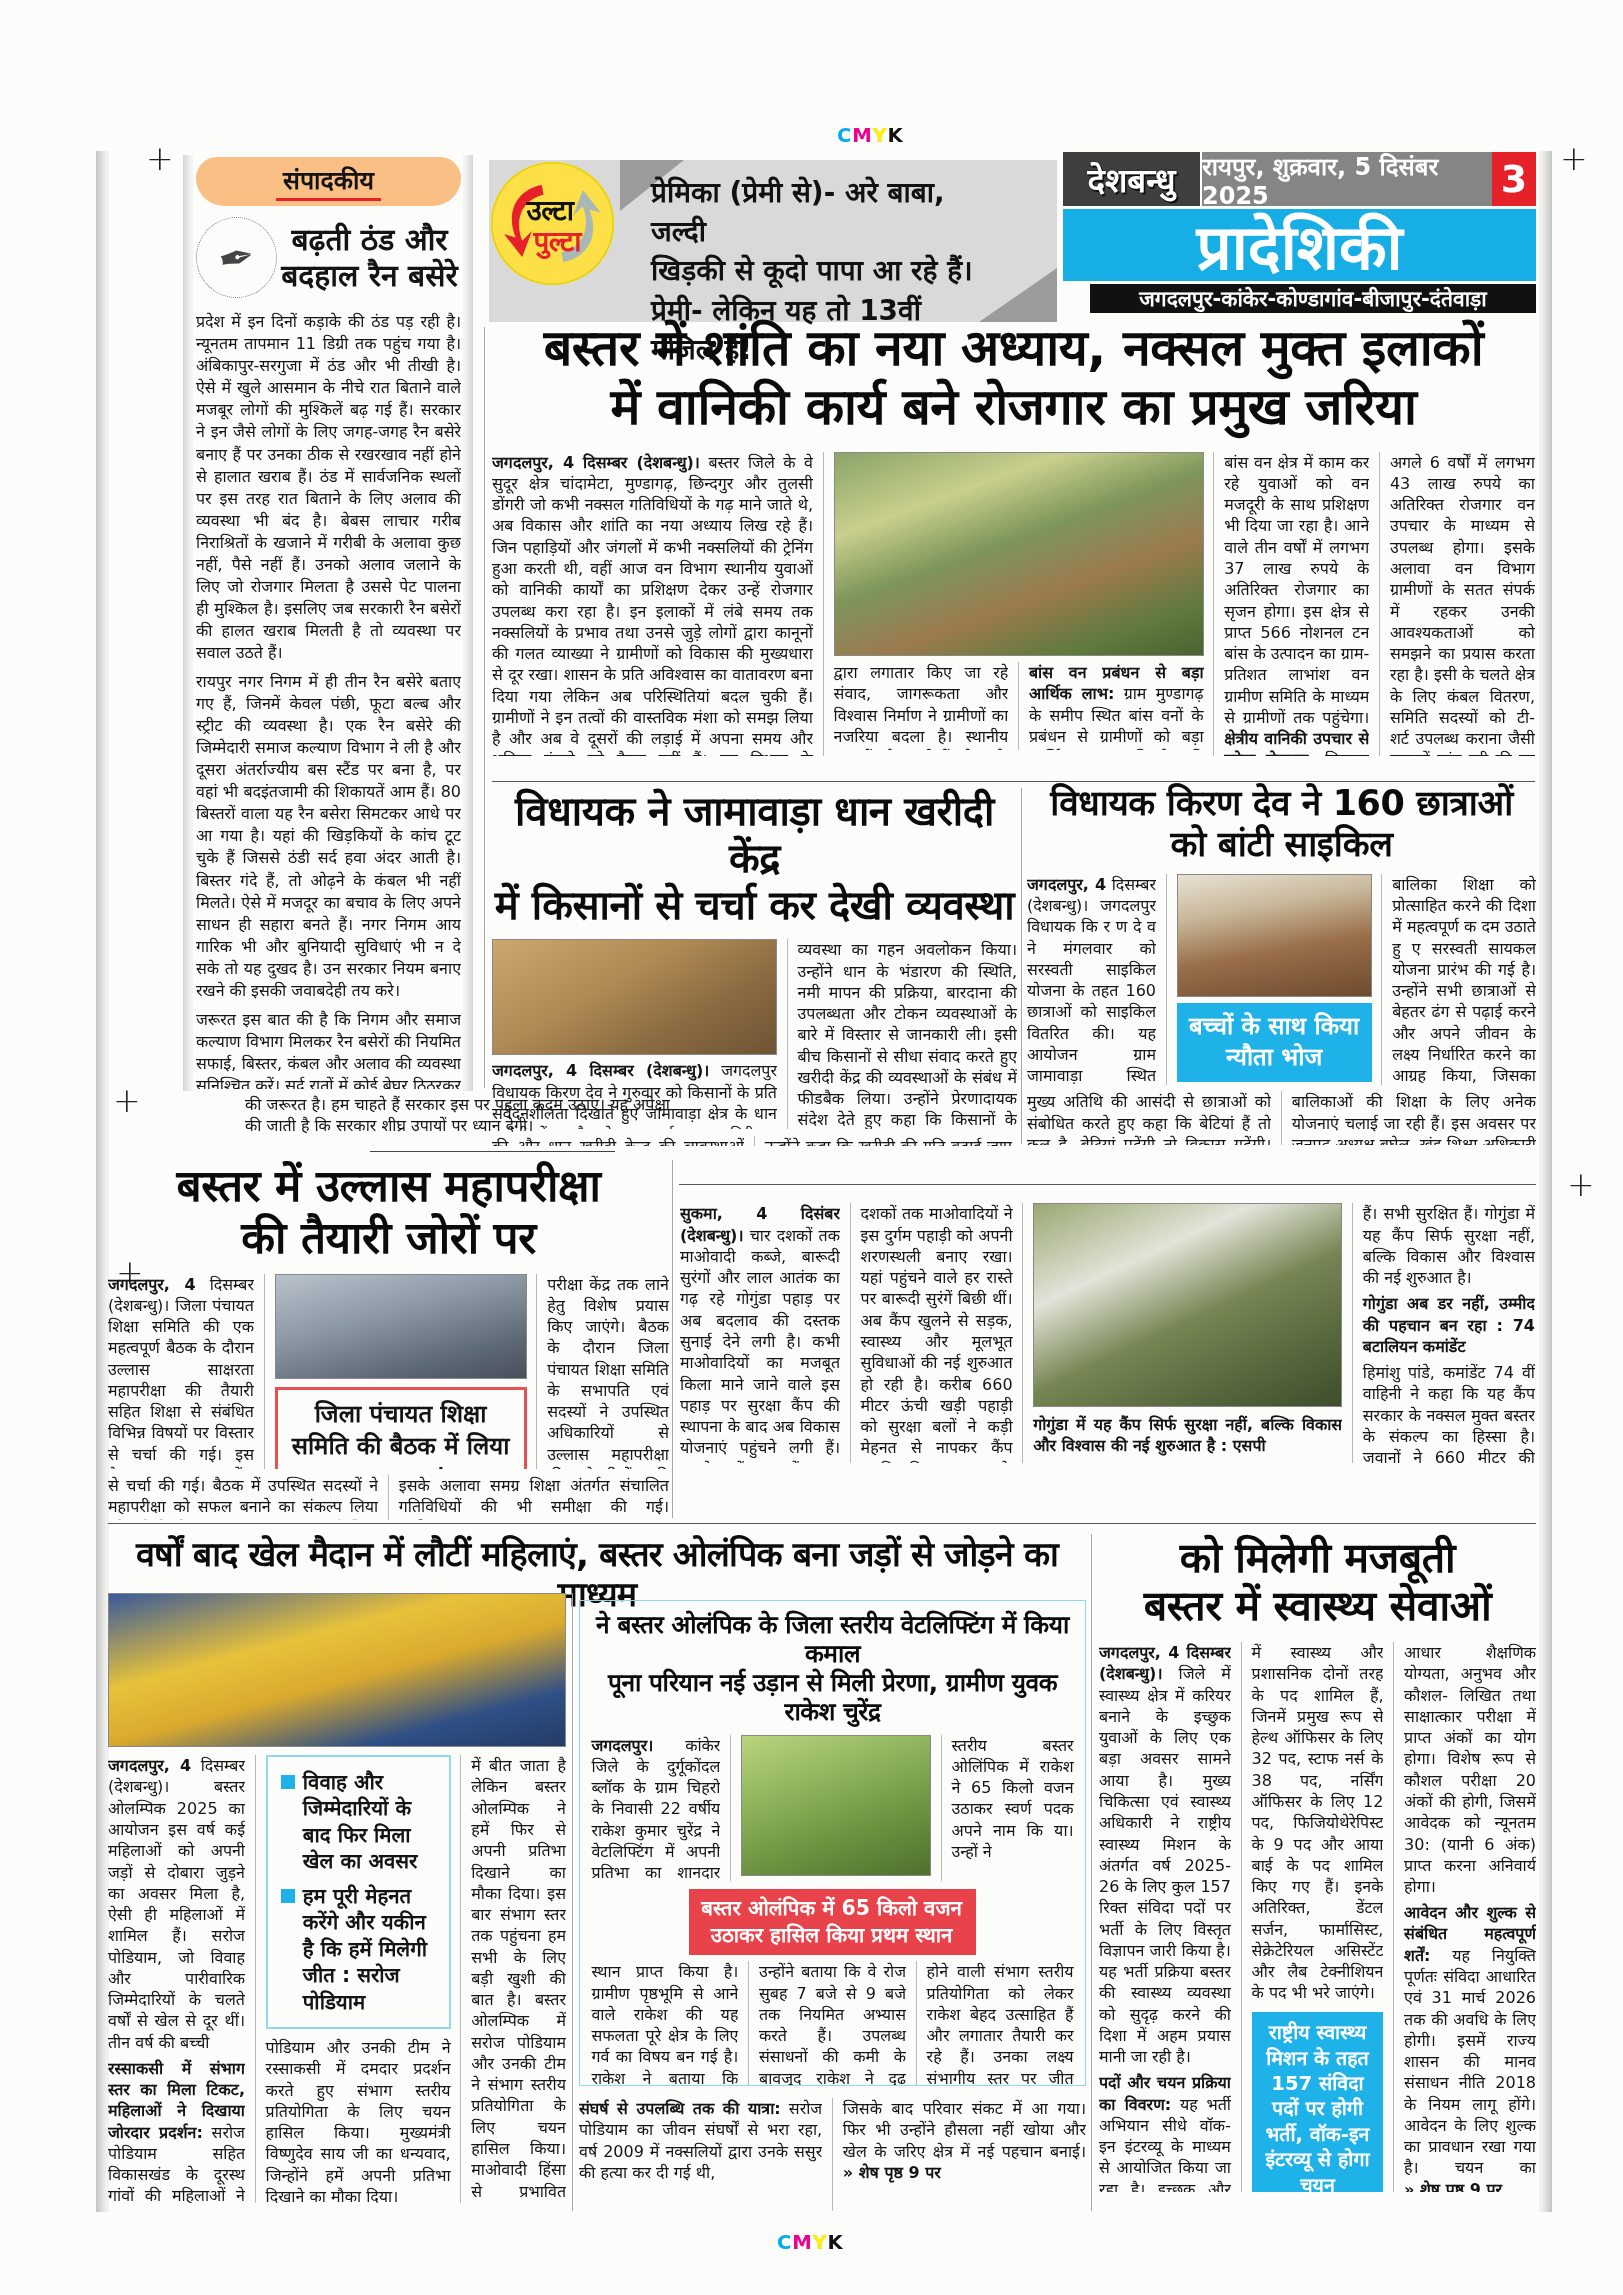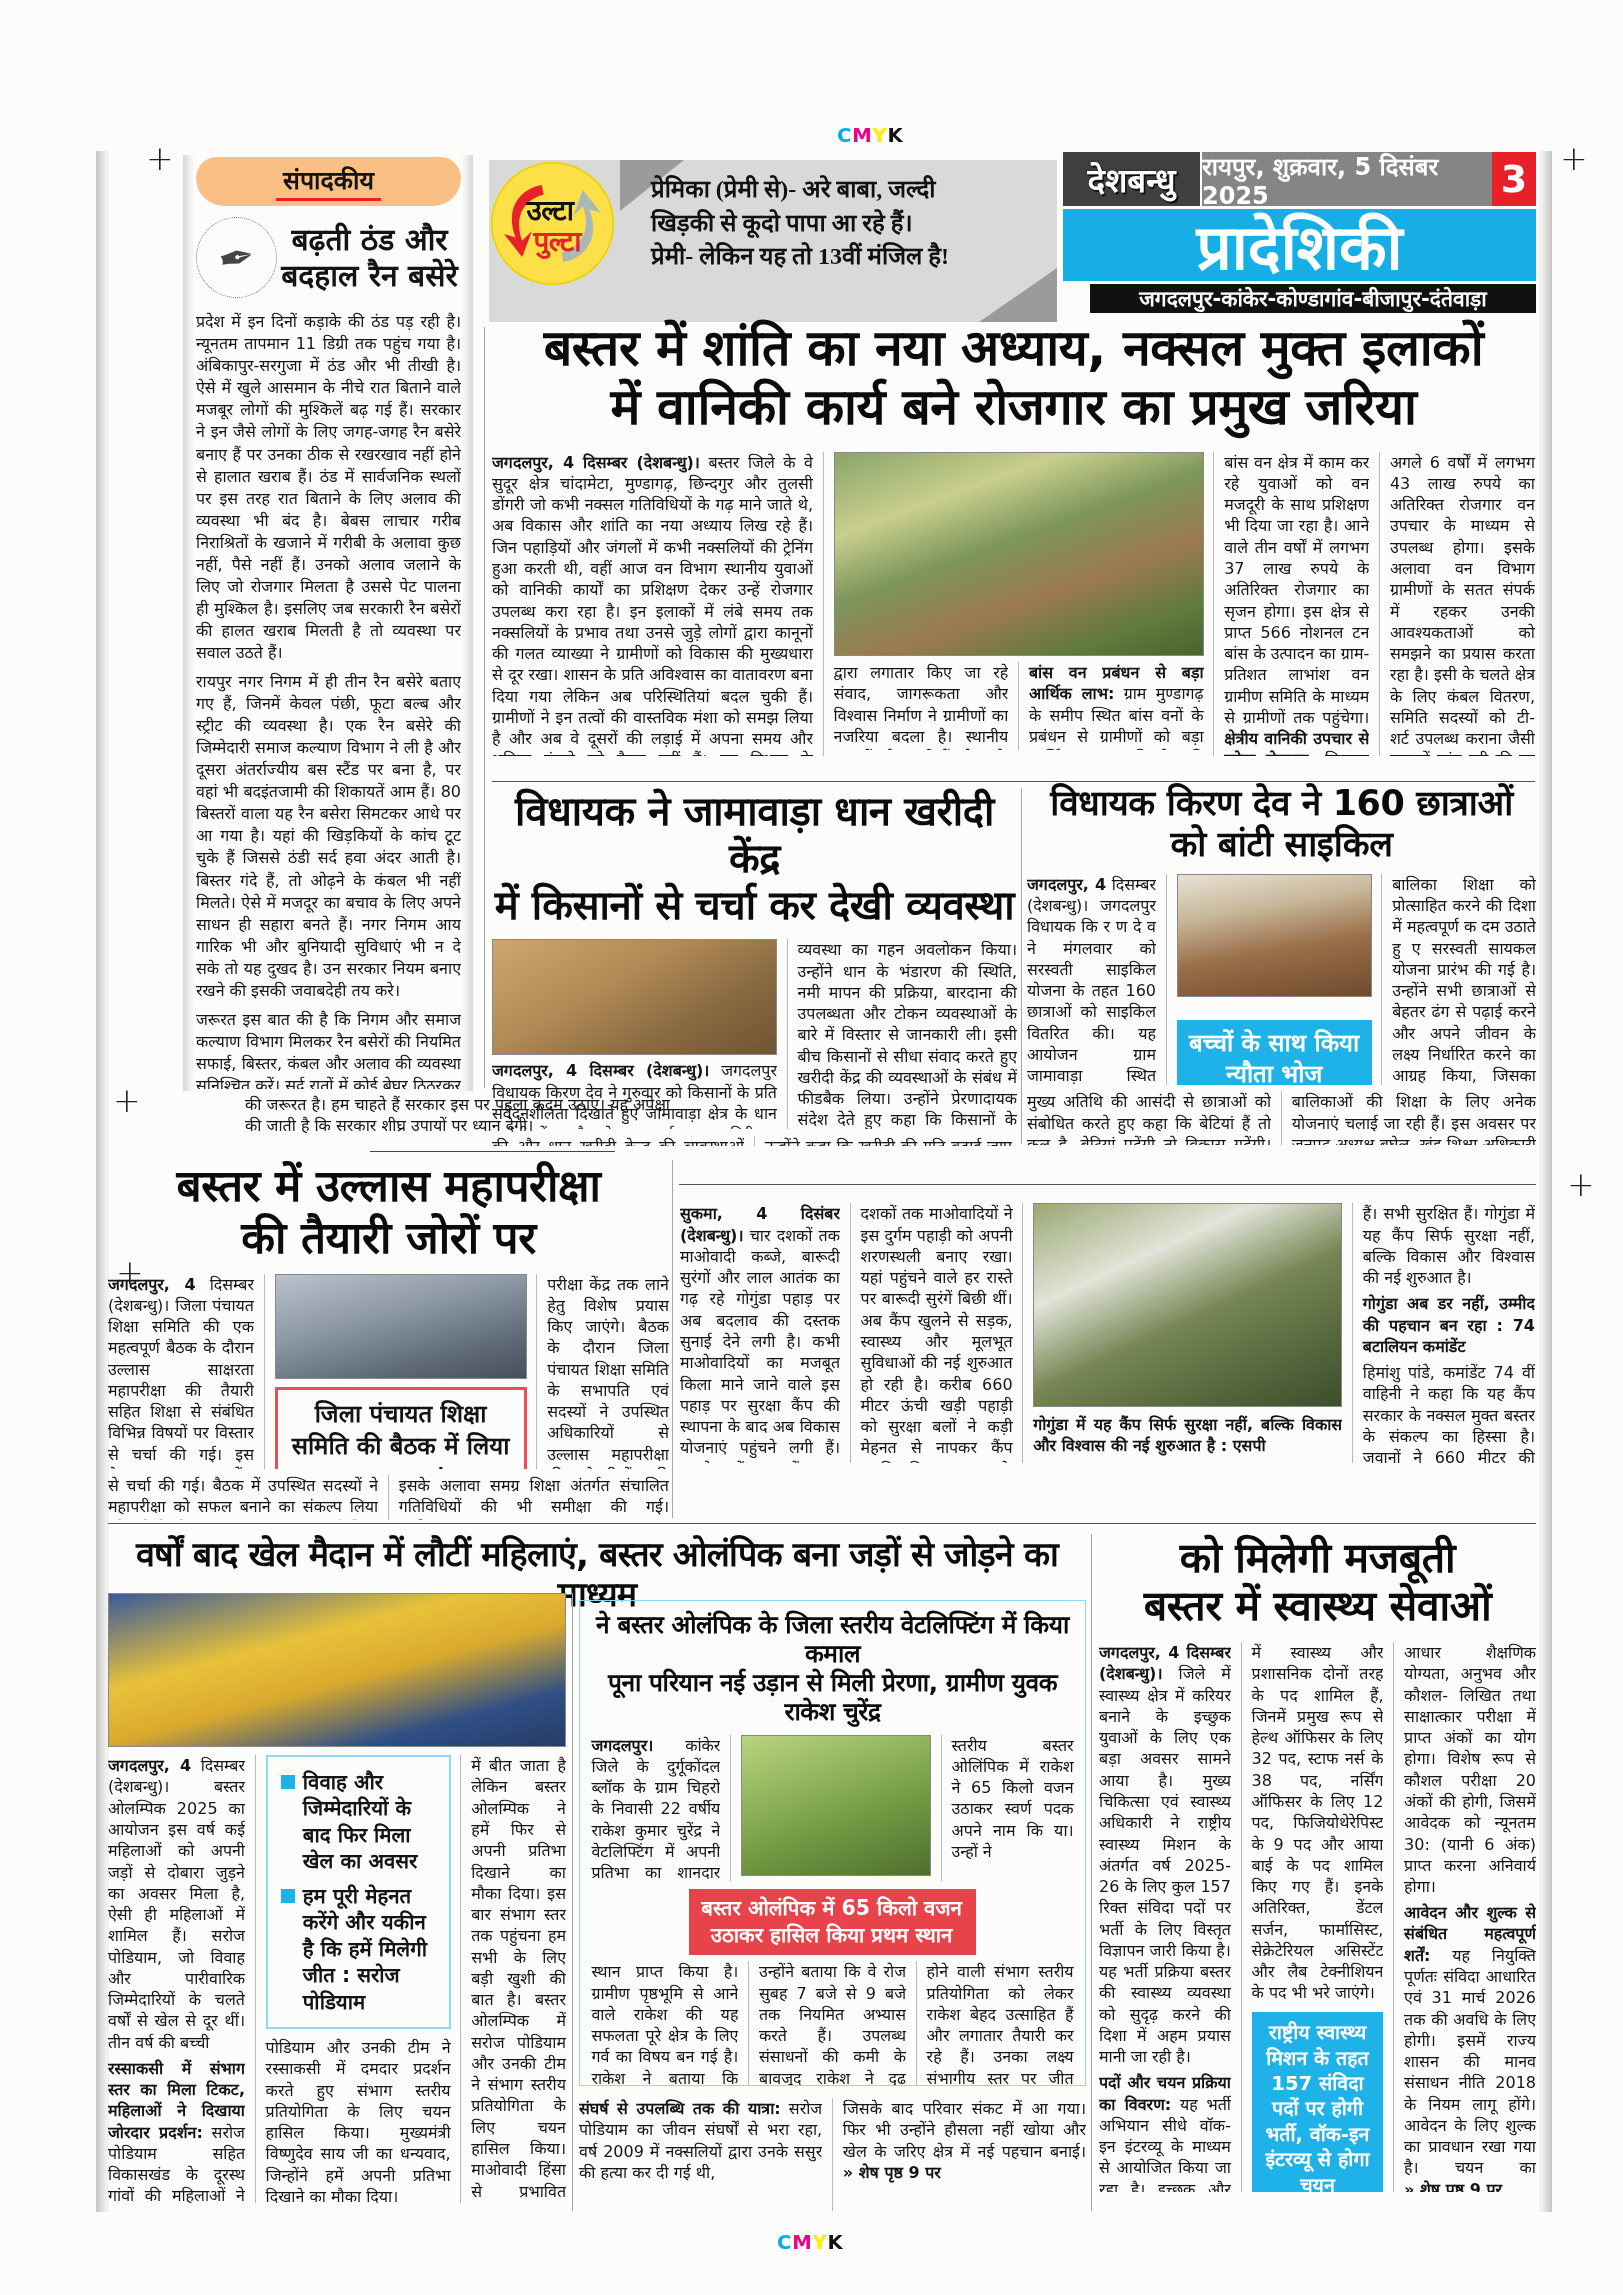--- a/index.html
+++ b/index.html
@@ -22,21 +22,21 @@
   
   .masthead{display:flex;height:54px;}
   .mast-name{background:#3f3f3f;color:#fff;width:137px;display:flex;align-items:center;justify-content:center;font-size:33px;font-weight:bold;text-shadow:0 0 1.6px #000, 1.6px 1.6px 0 #111;border-right:2.5px solid #fff;}
   .mast-date{background:#858585;color:#fff;flex:1;display:flex;align-items:center;justify-content:center;font-size:24px;font-weight:bold;}
   .mast-num{background:#e62129;color:#fff;width:44px;display:flex;align-items:center;justify-content:center;font-size:38px;font-weight:bold;}
   .prades{background:#17aee6;color:#fff;display:flex;align-items:center;justify-content:center;font-size:62px;font-weight:bold;height:72px;}
   .districts{background:#111;color:#fff;display:flex;align-items:center;justify-content:center;font-size:21px;font-weight:bold;height:29px;}
   .jokepanel{background:#d9d9d9;}
   .tri-tl{width:0;height:0;border-left:64px solid #9b9b9b;border-bottom:51px solid transparent;}
   .tri-br{width:0;height:0;border-right:78px solid #9b9b9b;border-top:54px solid transparent;}
-  .joke{font-size:24px;font-weight:bold;line-height:1.4;color:#111;font-family:Liberation Serif, serif;}
+  .joke{font-size:28px;font-weight:bold;line-height:1.4;color:#111;}
   .ulta-circle{width:123px;height:123px;border-radius:50%;background:#fde047;position:relative;box-shadow:0 0 0 1.6px #e8d200 inset;}
   .ulta-t1{position:absolute;left:36px;top:28px;font-size:28px;font-weight:bold;color:#111;letter-spacing:-0.8px;}
   .ulta-t2{position:absolute;left:43px;top:59px;font-size:28px;font-weight:bold;color:#e62129;letter-spacing:-0.8px;}
   
   .edpill{background:#f9bf85;border-radius:21px 21px 28px 28px;text-align:center;font-size:25px;font-weight:bold;padding:4.9px 0 9.8px 0;}
   .edpill span{border-bottom:3.3px solid #e62129;padding:0 6.5px 3.3px 6.5px;}
   .edtitle{font-size:30px;font-weight:bold;text-align:center;line-height:1.2;}
   .penic{width:79px;height:79px;border:1.6px dotted #777;border-radius:50%;display:flex;align-items:center;justify-content:center;font-size:43px;color:#444;transform:rotate(-12deg);}
   .ed-body{font-size:16px;line-height:1.38;text-align:justify;}
   
@@ -189,21 +189,21 @@
   <div class="abs vline" style="left:1021px;top:788px;height:356px;"></div>
 
   <div class="abs block" style="left:1027px;top:783px;width:509px;height:362px;">
     <div class="hl" style="font-size:35px;">विधायक किरण देव ने 160 छात्राओं को बांटी साइकिल</div>
     <div class="cols" style="margin-top:8.2px;height:211px;">
       <div class="col btxt" style="flex:0 0 129px;">
         <span class="dl">जगदलपुर, 4</span> <span>दिसम्बर (देशबन्धु)। जगदलपुर विधायक कि र ण दे व ने मंगलवार को सरस्वती साइकिल योजना के तहत 160 छात्राओं को साइकिल वितरित की। यह आयोजन ग्राम जामावाड़ा स्थित शासकीय</span>
       </div>
       <div class="col" style="flex:0 0 195px;">
         <div class="photo ph-dine" style="height:123px;"></div>
-        <div class="badge-cyan" style="margin-top:23px;"><span>बच्चों के साथ किया न्यौता भोज</span></div>
+        <div class="badge-cyan" style="margin-top:6px;"><span>बच्चों के साथ किया न्यौता भोज</span></div>
       </div>
       <div class="col btxt"><span>बालिका शिक्षा को प्रोत्साहित करने की दिशा में महत्वपूर्ण क दम उठाते हु ए सरस्वती सायकल योजना प्रारंभ की गई है। उन्होंने सभी छात्राओं से बेहतर ढंग से पढ़ाई करने और अपने जीवन के लक्ष्य निर्धारित करने का आग्रह किया, जिसका लाभ</span></div>
     </div>
     <div class="cols" style="margin-top:6.5px;height:69px;">
       <div class="col btxt"><span>मुख्य अतिथि की आसंदी से छात्राओं को संबोधित करते हुए कहा कि बेटियां हैं तो कल है, बेटियां पढ़ेंगी तो विकास गढ़ेंगी। उन्होंने कहा कि राज्य सरकार द्वारा</span></div>
       <div class="col btxt"><span>बालिकाओं की शिक्षा के लिए अनेक योजनाएं चलाई जा रही हैं। इस अवसर पर जनपद अध्यक्ष बघेल, खंड शिक्षा अधिकारी राजेश गुप्ता सहित शिक्षक-शिक्षिकाएं और विद्यार्थीगण उपस्थित रहे।</span></div>
     </div>
   </div>
 
   <div class="abs block" style="left:108px;top:1160px;width:561px;height:360px;">

